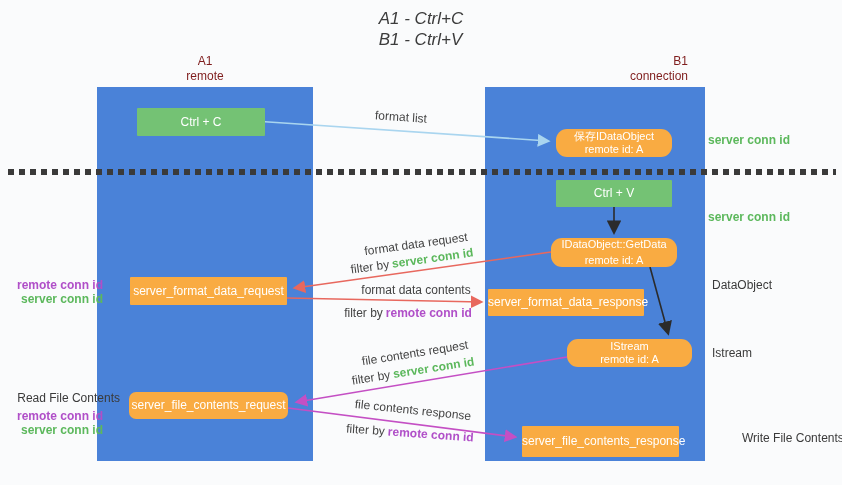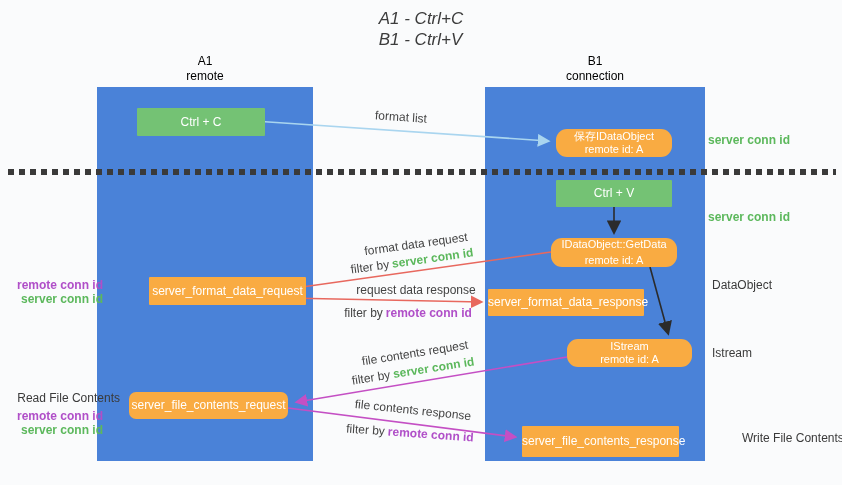--- a/index.html
+++ b/index.html
@@ -2,21 +2,21 @@
 <html><head>
 <meta charset="utf-8">
 <style>
   html,body{margin:0;padding:0;}
   body{background:#f7f8fa;font-family:"Liberation Sans",sans-serif;}
   .canvas{position:relative;width:842px;height:485px;background:#fafbfc;overflow:hidden;}
   .abs{position:absolute;}
   .title{top:8px;left:0;width:100%;text-align:center;color:#3c3c3c;font-size:17px;line-height:1.25;font-style:italic;}
   .title .inner{display:inline-block;text-align:left;}
   .colrect{background:#4a82d8;width:216px;height:374px;top:87px;}
-  .colhdr{top:54px;text-align:center;color:#000000;font-size:12px;line-height:1.25;}
+  .colhdr{top:54px;text-align:center;color:#7f1d1d;font-size:12px;line-height:1.25;}
   .node{color:#fff;text-align:center;display:flex;flex-direction:column;justify-content:center;
         font-size:12px;line-height:1.2;border-radius:1px;}
   .node.green{background:#74c274;}
   .node.orange{background:#f9ab42;}
   .node.two{font-size:11px;border-radius:11px;}
   .alabel{font-size:12px;color:#444;white-space:nowrap;transform-origin:center;}
   .alabel .green{color:#5cb85c;font-weight:bold;}
   .alabel .purple{color:#b04fc8;font-weight:bold;}
   .alabel .pre{margin-right:3px;}
   .side{font-size:12px;white-space:nowrap;}
@@ -35,21 +35,21 @@
     <div class="inner">
       <div>A1 - Ctrl+C</div>
       <div>B1 - Ctrl+V</div>
     </div>
   </div>
 
   <div class="abs colhdr" style="left:97px;width:216px;">
     <div>A1</div>
     <div>remote</div>
   </div>
-  <div class="abs colhdr" style="left:485px;width:220px;">
+  <div class="abs colhdr" style="left:468px;width:220px;text-align:right;">
     <div>B1</div>
     <div>connection</div>
   </div>
 
   <div class="abs colrect" style="left:97px;"></div>
   <div class="abs colrect" style="left:485px;width:220px;"></div>
 
   <svg class="overlay" width="842" height="485" viewBox="0 0 842 485">
     <defs>
       <marker id="mblue" viewBox="0 0 10 10" refX="8" refY="5" markerWidth="8" markerHeight="8" orient="auto">
@@ -88,21 +88,21 @@
 
   <div class="abs node green" style="left:556px;top:180px;width:116px;height:27px;">
     <span>Ctrl + V</span>
   </div>
 
   <div class="abs node orange two" style="left:551px;top:238px;width:126px;height:29px;justify-content:space-between;">
     <span>IDataObject::GetData</span>
     <span>remote id: A</span>
   </div>
 
-  <div class="abs node orange" style="left:130px;top:277px;width:157px;height:28px;margin-left:19px;">
+  <div class="abs node orange" style="left:130px;top:277px;width:157px;height:28px;">
     <span>server_format_data_request</span>
   </div>
 
   <div class="abs node orange" style="left:488px;top:289px;width:156px;height:27px;">
     <span>server_format_data_response</span>
   </div>
 
   <div class="abs node orange two" style="left:567px;top:339px;width:125px;height:28px;">
     <span>IStream</span>
     <span>remote id: A</span>
@@ -116,21 +116,21 @@
     <span>server_file_contents_response</span>
   </div>
 
   <div class="abs alabel" style="left:401px;top:117px;transform:translate(-50%,-50%) rotate(4deg);">format list</div>
 
   <div class="abs alabel" style="left:416px;top:244px;transform:translate(-50%,-50%) rotate(-8deg);">format data request</div>
   <div class="abs alabel" style="left:412px;top:261px;transform:translate(-50%,-50%) rotate(-8deg);">
     <span class="pre">filter by</span><span class="green">server conn id</span>
   </div>
 
-  <div class="abs alabel" style="left:416px;top:290px;transform:translate(-50%,-50%);">request data response</div>
+  <div class="abs alabel" style="left:416px;top:290px;transform:translate(-50%,-50%);">format data contents</div>
   <div class="abs alabel" style="left:408px;top:313px;transform:translate(-50%,-50%);">
     <span class="pre">filter by</span><span class="purple">remote conn id</span>
   </div>
 
   <div class="abs alabel" style="left:415px;top:353px;transform:translate(-50%,-50%) rotate(-9deg);">file contents request</div>
   <div class="abs alabel" style="left:413px;top:371px;transform:translate(-50%,-50%) rotate(-9deg);">
     <span class="pre">filter by</span><span class="green">server conn id</span>
   </div>
 
   <div class="abs alabel" style="left:413px;top:410px;transform:translate(-50%,-50%) rotate(6deg);">file contents response</div>

